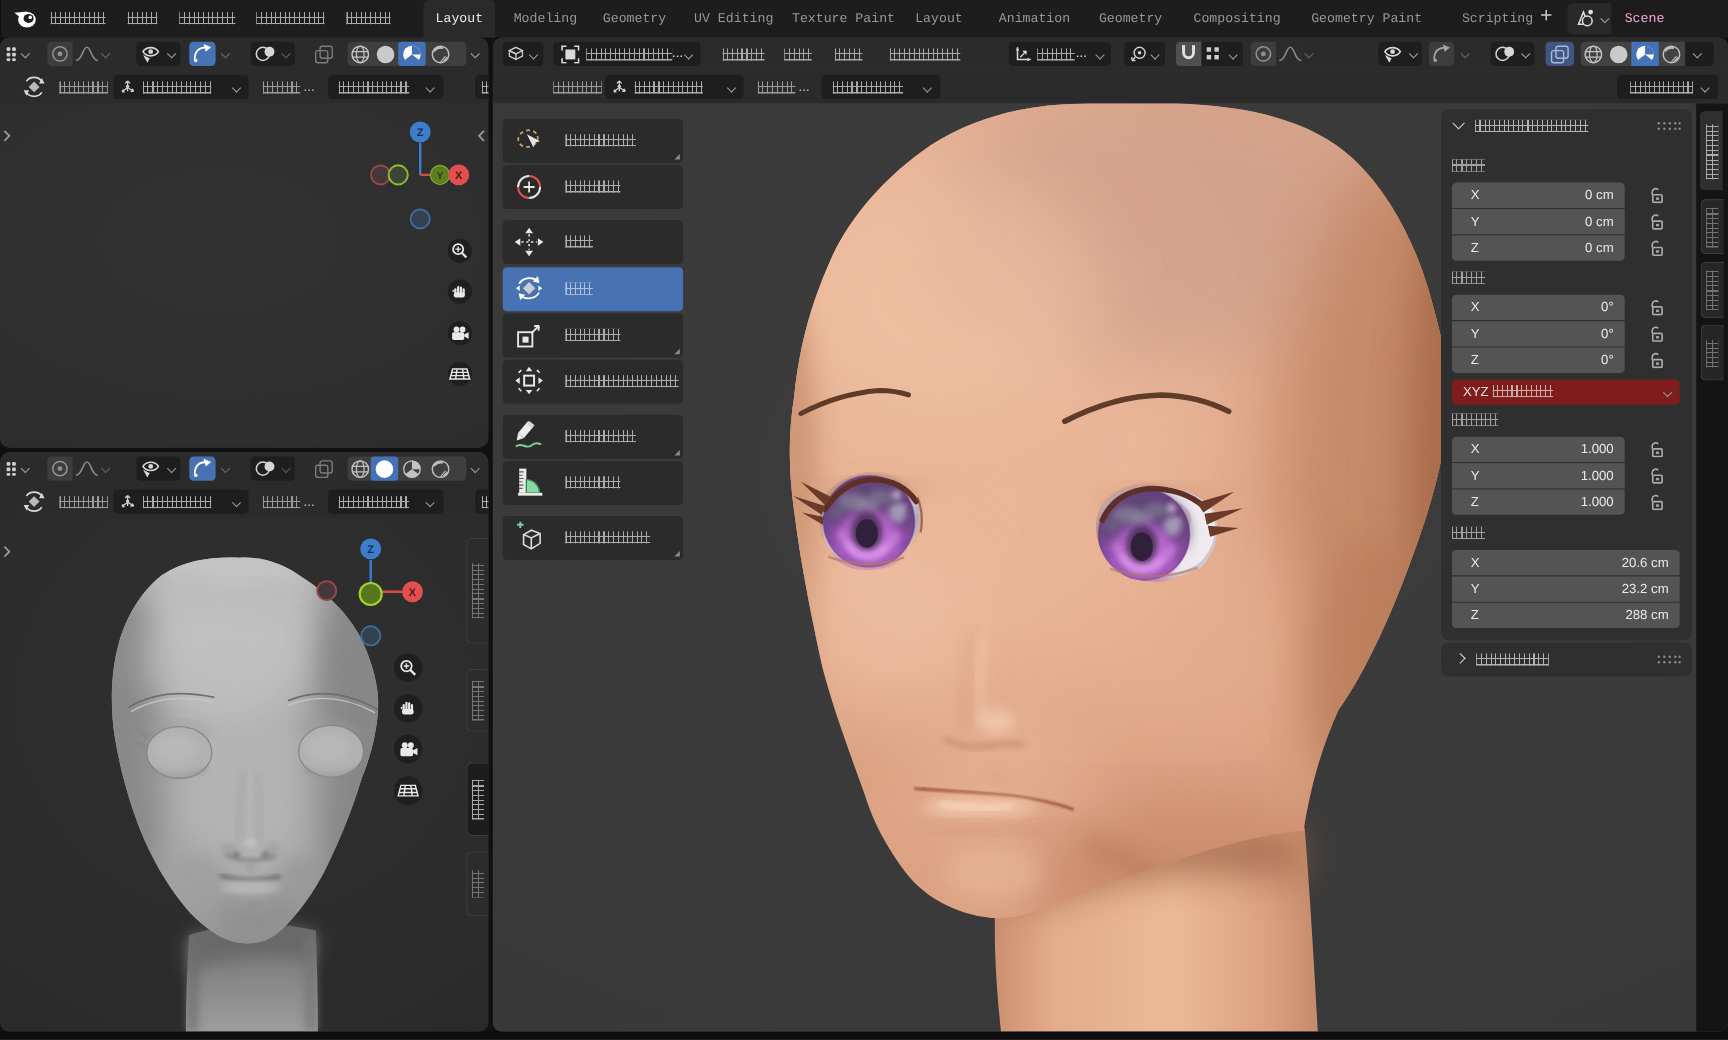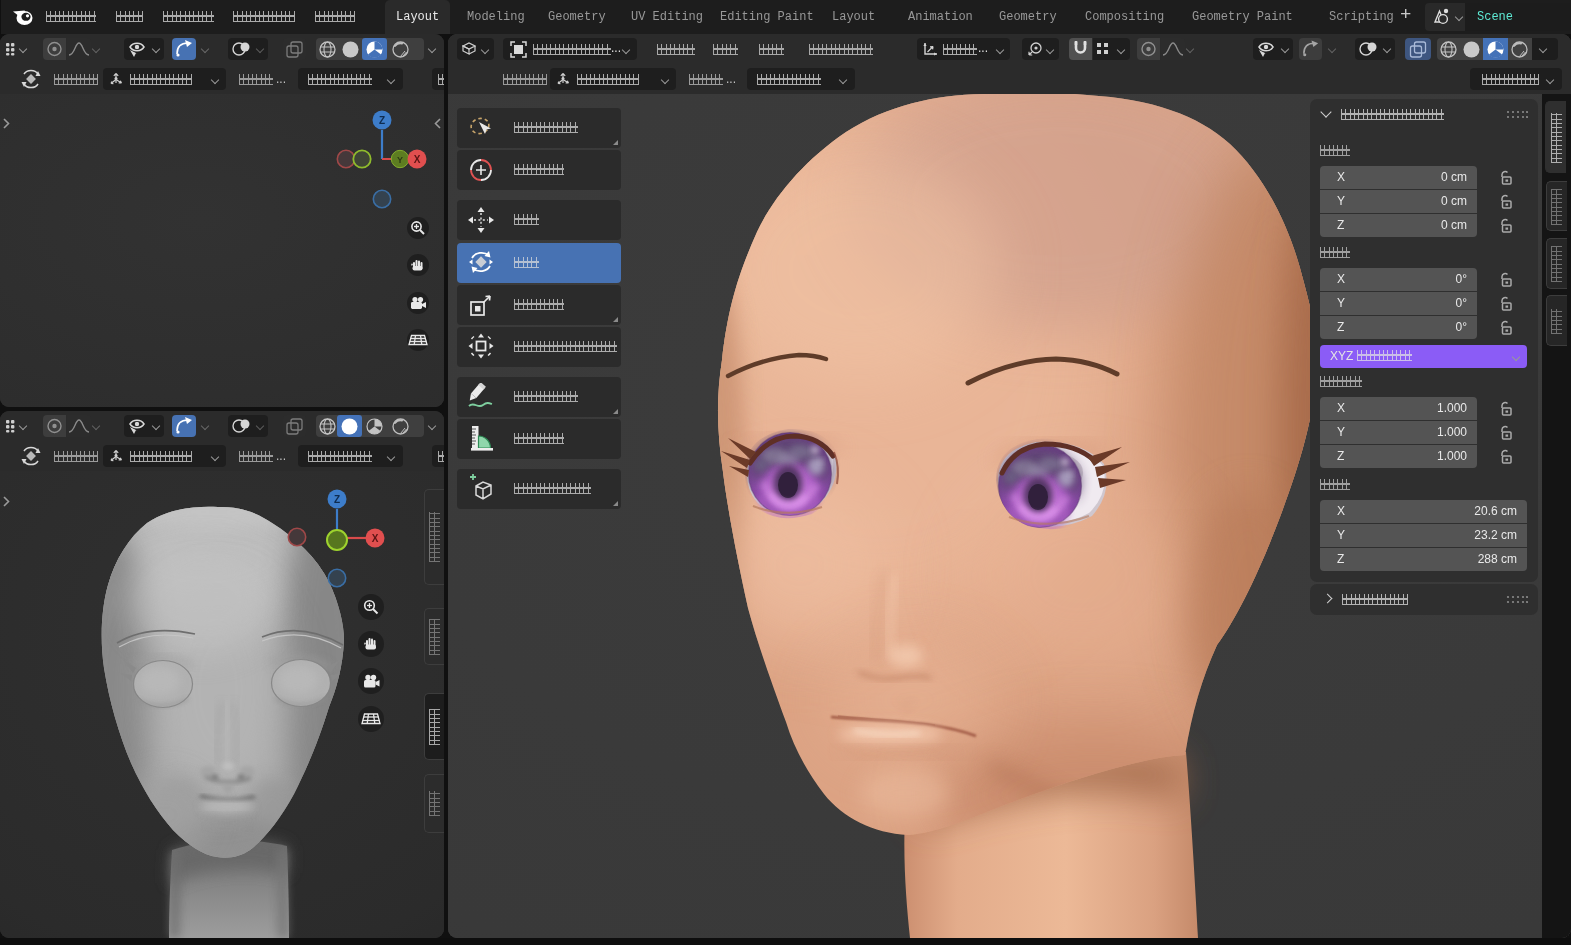--- a/index.html
+++ b/index.html
@@ -66,37 +66,37 @@
   </svg>
   <span class="menu j" style="left:45px;width:50px"></span>
   <span class="menu j" style="left:115px;width:27px"></span>
   <span class="menu j" style="left:162px;width:51px"></span>
   <span class="menu j" style="left:232px;width:62px"></span>
   <span class="menu j" style="left:314px;width:40px"></span>
   <span class="wtab on" style="left:384px">Layout</span>
   <span class="wtab" style="left:455px">Modeling</span>
   <span class="wtab" style="left:536px">Geometry</span>
   <span class="wtab" style="left:619px">UV Editing</span>
-  <span class="wtab" style="left:708px">Editing Paint</span>
+  <span class="wtab" style="left:708px">Texture Paint</span>
   <span class="wtab" style="left:820px">Layout</span>
   <span class="wtab" style="left:896px">Animation</span>
   <span class="wtab" style="left:987px">Geometry</span>
   <span class="wtab" style="left:1073px">Compositing</span>
   <span class="wtab" style="left:1180px">Geometry Paint</span>
   <span class="wtab" style="left:1317px">Scripting</span>
   <span style="position:absolute;left:1399px;top:4px;color:#c9c9c9;font-size:19px">+</span>
   <div class="abs" style="left:1424px;top:3px;width:40px;height:28px;background:#292929;border-radius:4px 0 0 4px">
     <svg width="26" height="20" viewBox="0 0 26 20" style="position:absolute;left:3px;top:4px">
       <path d="M7 15 L11.5 4 L16 15 Z" fill="none" stroke="#ddd" stroke-width="1.4"></path>
       <circle cx="15" cy="12" r="4.4" fill="#292929" stroke="#ddd" stroke-width="1.4"></circle>
       <circle cx="18" cy="4" r="2.2" fill="#ddd"></circle>
     </svg>
     <span class="chev" style="position:absolute;right:2px;top:10px"></span>
   </div>
-  <div class="abs" style="left:1464px;top:3px;width:107px;height:28px;background:#1c1c1c;border-radius:0;color:#5eead4">
+  <div class="abs" style="left:1464px;top:3px;width:107px;height:28px;background:#1c1c1c;border-radius:0;color:#f9a8d4">
     <span style="position:absolute;left:12px;top:7px">Scene</span>
   </div>
 </div>
 
 <div class="region" id="regA" style="left:0;top:34px;width:444px;height:373px;background:#2e2e2e">
   <div class="hdr" id="hdrA">
     <svg class="abs" style="left:5px;top:8px" width="16" height="14" viewBox="0 0 16 14">
         <g fill="#cfcfcf">
           <rect x="1" y="1" width="3.4" height="3.4" rx="1"></rect>
           <rect x="6" y="1" width="3.4" height="3.4" rx="1"></rect>
@@ -906,21 +906,21 @@
       </div>
     <svg class="lock" style="top:172px">
         <use href="#lockico"></use>
       </svg>
     <svg class="lock" style="top:196px">
         <use href="#lockico"></use>
       </svg>
     <svg class="lock" style="top:220px">
         <use href="#lockico"></use>
       </svg>
-    <div class="abs" style="left:10px;top:246px;width:207px;height:23px;background:#8b5cf6;border-radius:4px">
+    <div class="abs" style="left:10px;top:246px;width:207px;height:23px;background:#7f1d1d;border-radius:4px">
       <span style="position:absolute;left:10px;top:4px;color:#e4e4e4">XYZ <span class="j" style="width:55px"></span></span>
       <span class="chev" style="position:absolute;right:7px;top:8px"></span>
     </div>
     <span class="j nlab" style="top:277px;width:42px"></span>
     <div class="fld" style="top:298px;border-radius:4px 4px 0 0">
         <span class="fl">X</span>
         <span class="fv">1.000</span>
       </div>
     <div class="fld" style="top:322px">
         <span class="fl">Y</span>

